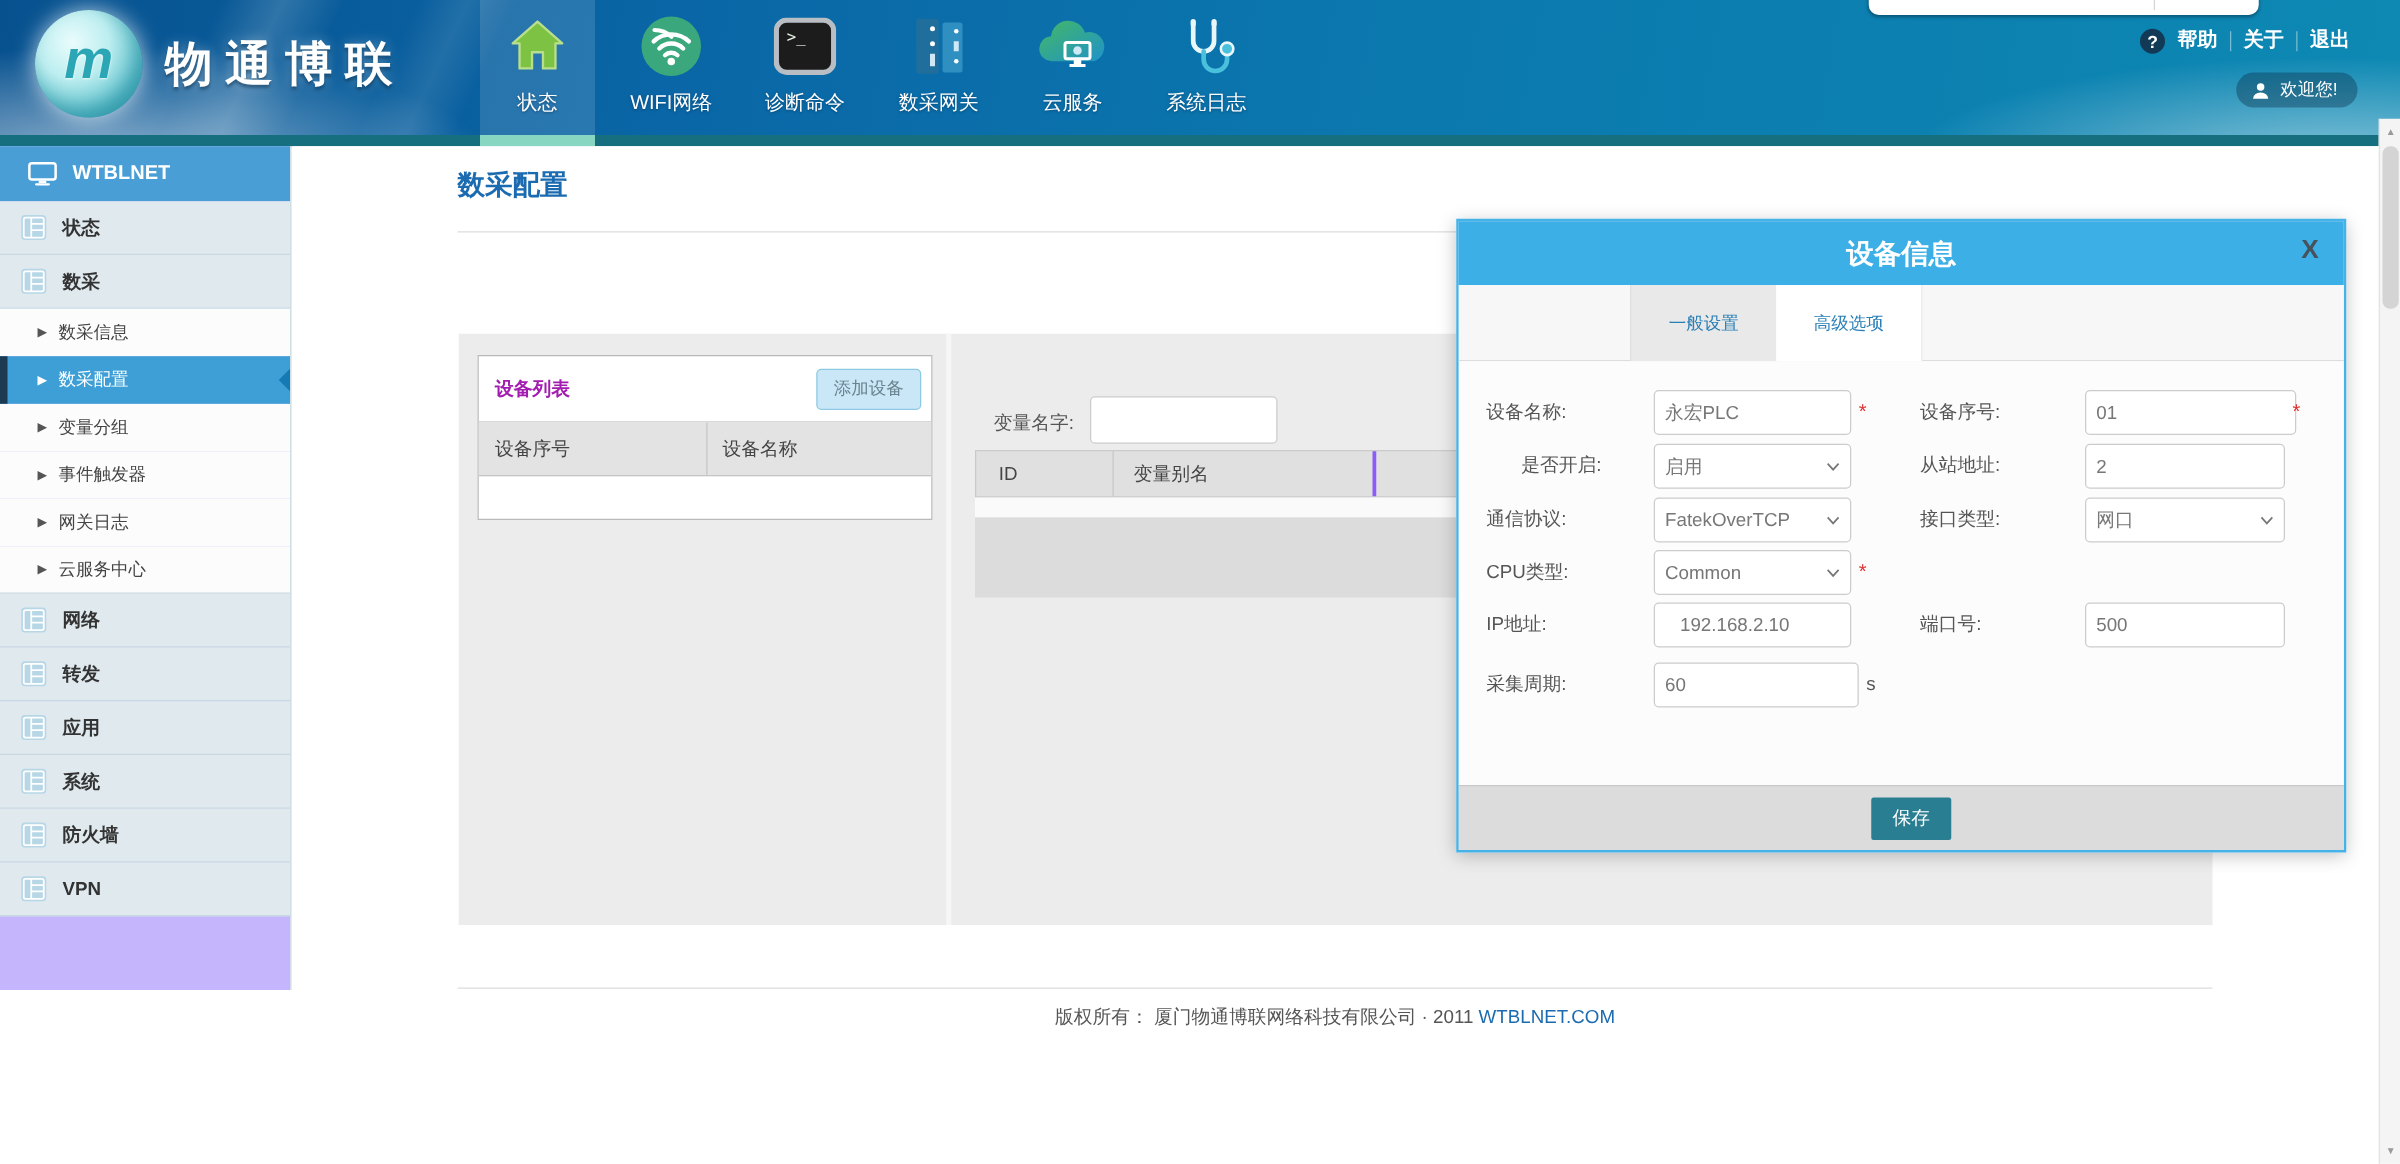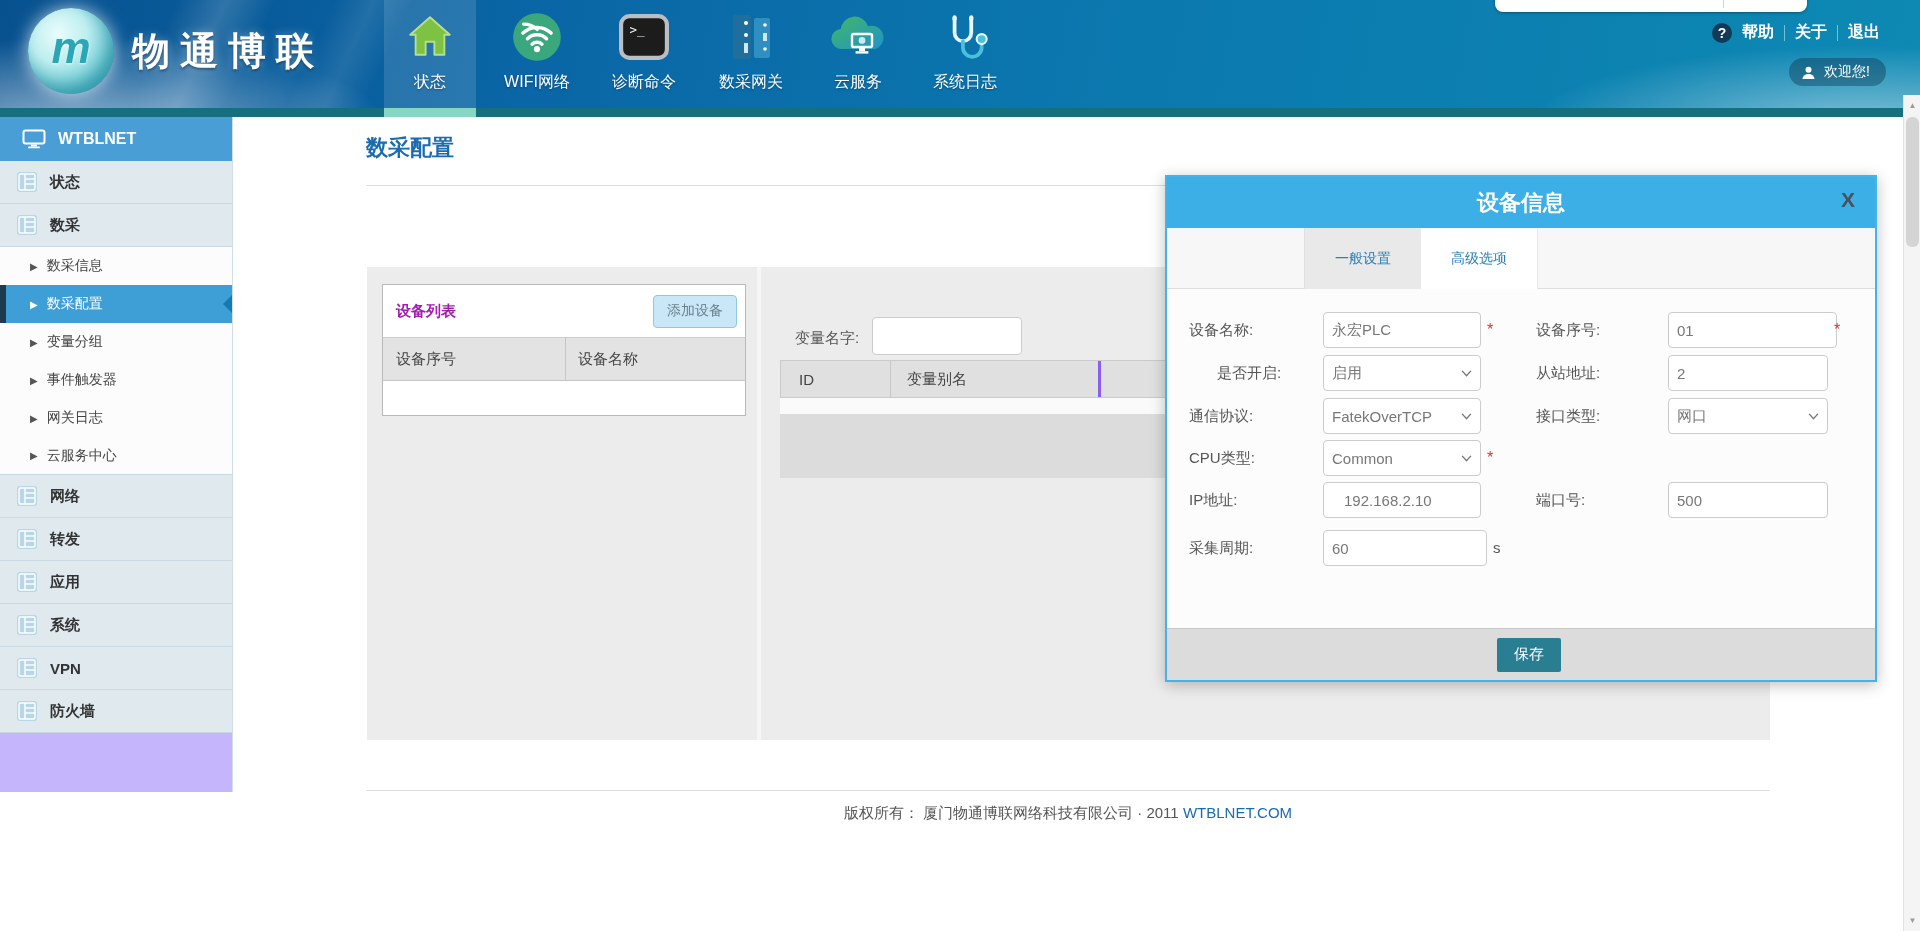--- a/index.html
+++ b/index.html
@@ -349,31 +349,31 @@
     <span>系统</span>
   </div>
   <div class="side-top">
     <svg width="22" height="22" viewBox="0 0 22 22">
         <rect x="1" y="1" width="20" height="20" rx="3" fill="#b7d7e6"></rect>
         <rect x="3" y="3" width="16" height="16" rx="1.5" fill="none" stroke="#fff" stroke-width="1.4"></rect>
         <line x1="9" y1="3" x2="9" y2="19" stroke="#fff" stroke-width="1.4"></line>
         <line x1="9" y1="8" x2="19" y2="8" stroke="#fff" stroke-width="1.4"></line>
         <line x1="9" y1="13" x2="19" y2="13" stroke="#fff" stroke-width="1.4"></line>
       </svg>
+    <span>防火墙</span>
+  </div>
+  <div class="side-top">
+    <svg width="22" height="22" viewBox="0 0 22 22">
+        <rect x="1" y="1" width="20" height="20" rx="3" fill="#b7d7e6"></rect>
+        <rect x="3" y="3" width="16" height="16" rx="1.5" fill="none" stroke="#fff" stroke-width="1.4"></rect>
+        <line x1="9" y1="3" x2="9" y2="19" stroke="#fff" stroke-width="1.4"></line>
+        <line x1="9" y1="8" x2="19" y2="8" stroke="#fff" stroke-width="1.4"></line>
+        <line x1="9" y1="13" x2="19" y2="13" stroke="#fff" stroke-width="1.4"></line>
+      </svg>
     <span>VPN</span>
-  </div>
-  <div class="side-top">
-    <svg width="22" height="22" viewBox="0 0 22 22">
-        <rect x="1" y="1" width="20" height="20" rx="3" fill="#b7d7e6"></rect>
-        <rect x="3" y="3" width="16" height="16" rx="1.5" fill="none" stroke="#fff" stroke-width="1.4"></rect>
-        <line x1="9" y1="3" x2="9" y2="19" stroke="#fff" stroke-width="1.4"></line>
-        <line x1="9" y1="8" x2="19" y2="8" stroke="#fff" stroke-width="1.4"></line>
-        <line x1="9" y1="13" x2="19" y2="13" stroke="#fff" stroke-width="1.4"></line>
-      </svg>
-    <span>防火墙</span>
   </div>
 </div>
 
 <div id="main">
   <div id="page-title">数采配置</div>
   <div class="hrline" style="top:68px;"></div>
 
   <div id="import-btn" class="ltblue-btn">配置导入导出</div>
 
   <div id="panel">

